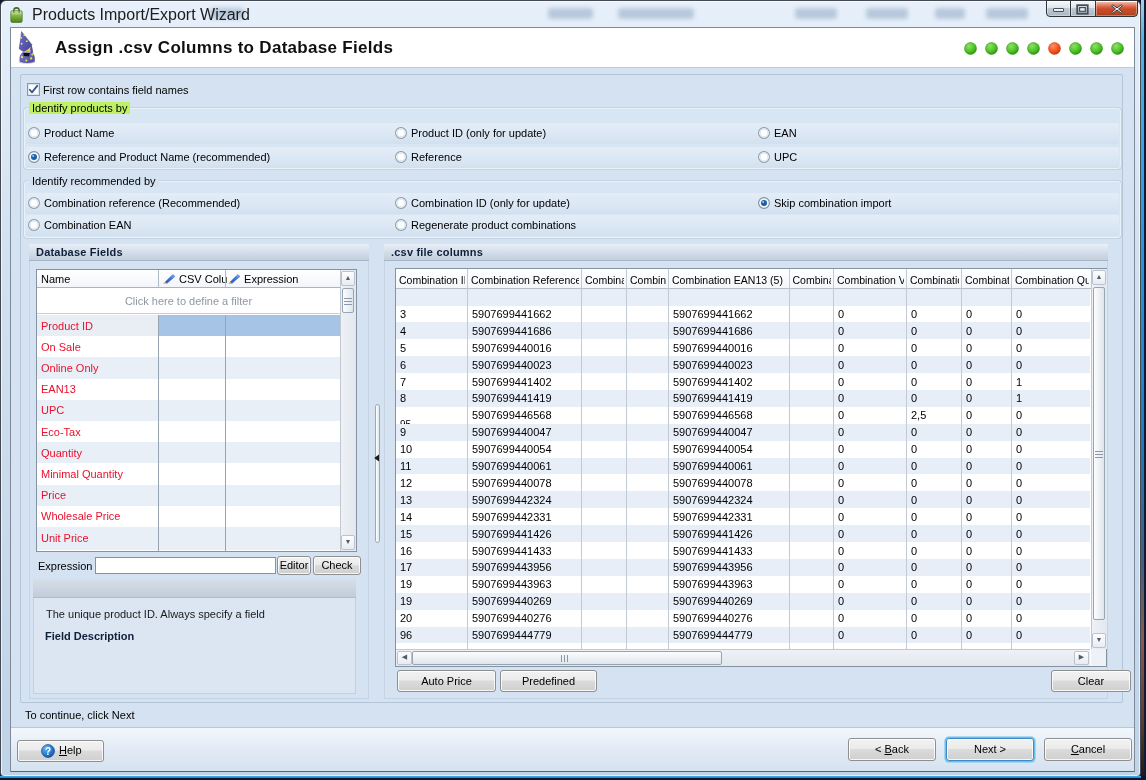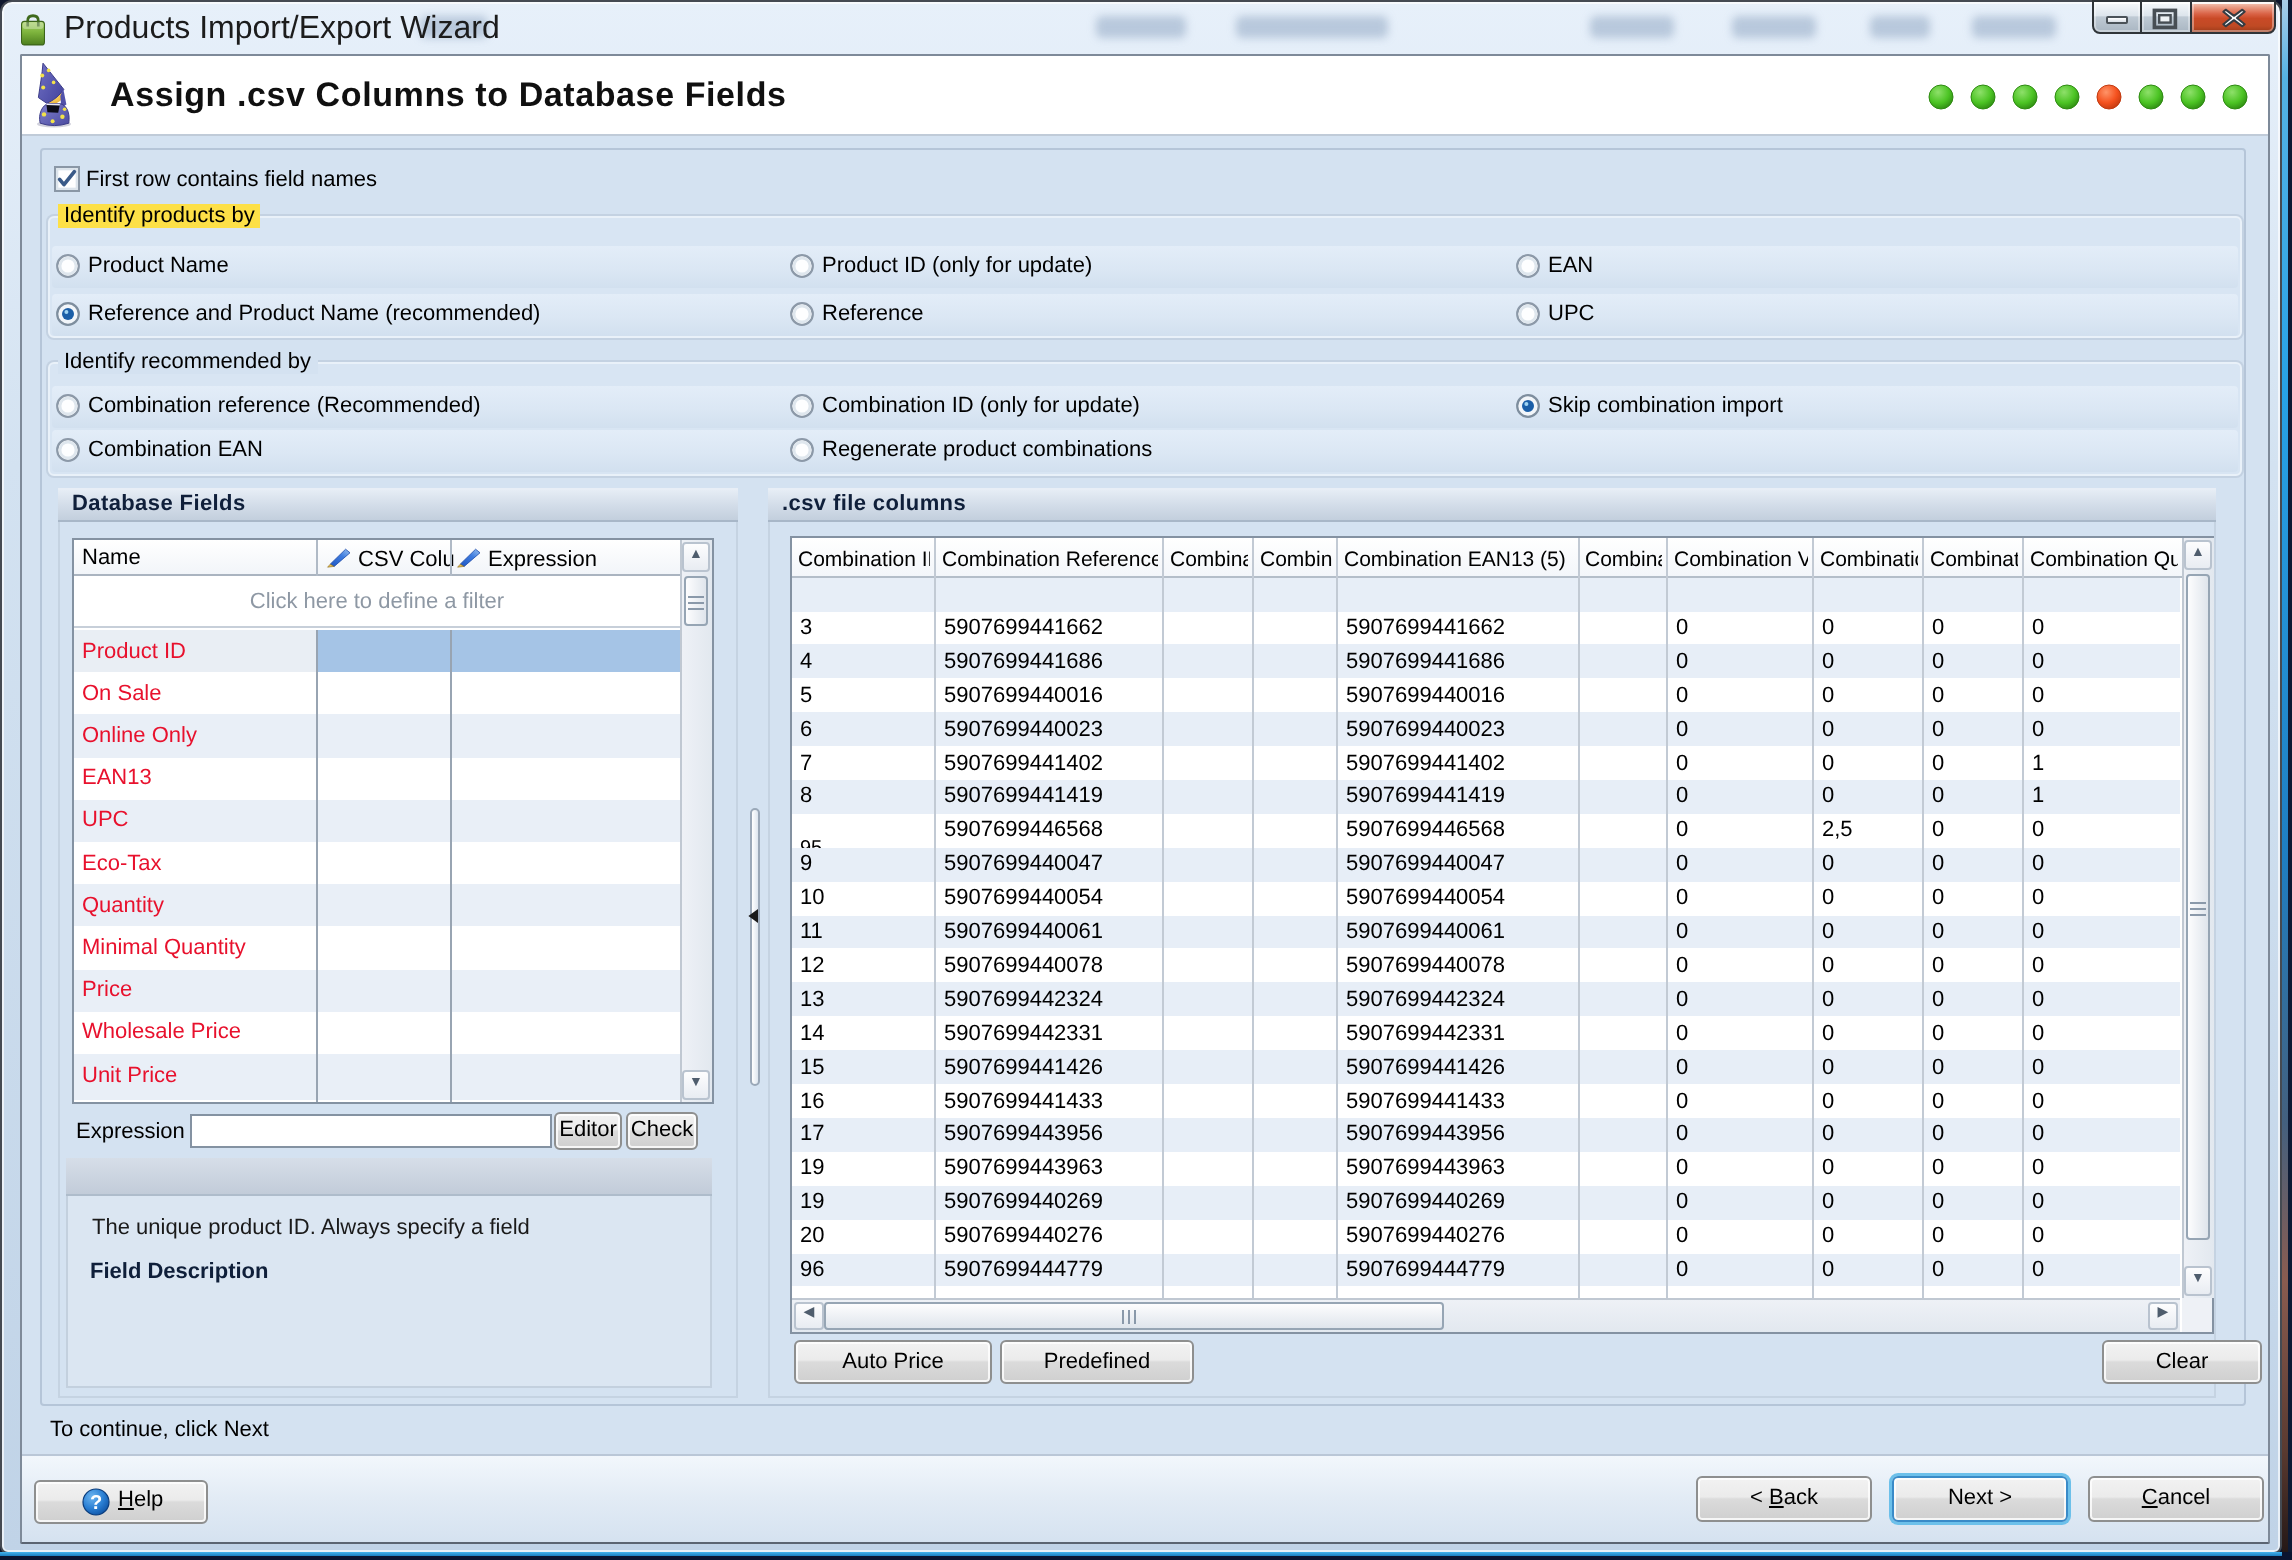--- a/index.html
+++ b/index.html
@@ -163,21 +163,21 @@
 <circle cx="6.5" cy="6.5" r="6" fill="url(#d7)" stroke="#2e8a12" stroke-width="0.5"></circle>
   </svg>
 <svg class="abs" style="left:27px;top:83px" width="13" height="13" viewBox="0 0 12 12">
 <rect x="0.5" y="0.5" width="11" height="11" fill="#f6f9fb" stroke="#8a97a6" stroke-width="1"></rect>
 <rect x="1.5" y="1.5" width="9" height="9" fill="#ffffff" stroke="#dce4ec" stroke-width="1"></rect>
 <path d="M2.6 6.2 L4.6 8.6 L9.4 2.6" fill="none" stroke="#3a5a88" stroke-width="1.7" stroke-linecap="round" stroke-linejoin="round"></path>
 </svg>
 <div class="abs" style="left:43px;top:84px;font-size:11px;color:#000;">First row contains field names</div>
 <div class="abs" style="left:20px;top:74px;width:1103px;height:629px;border:1px solid #b5c5d8;border-radius:2px;"></div>
 <div class="abs" style="left:24px;top:108px;width:1097px;height:61px;border:1px solid #e9f1f9;border-radius:3px;box-shadow:0 0 0 1px #c4d2e2;background:#d8e5f3;"></div>
-<div class="abs" style="left:29px;top:101.5px;font-size:11px;color:#000;background:#fde047;padding:0 3px;">Identify products by</div>
+<div class="abs" style="left:29px;top:101.5px;font-size:11px;color:#000;background:#bef264;padding:0 3px;">Identify products by</div>
 <div class="abs" style="left:26px;top:122.5px;width:1093px;height:21px;background:linear-gradient(180deg,#e3edf8 0%,#dbe7f4 55%,#d2e0ef 100%);border-radius:2px;"></div>
 <svg class="abs" style="left:28px;top:127px" width="12" height="12" viewBox="0 0 12 12">
 <circle cx="6" cy="6" r="5.4" fill="#fdfeff" stroke="#8c99a8" stroke-width="1.1"></circle>
 <circle cx="6" cy="6" r="4" fill="none" stroke="#dfe7ee" stroke-width="1.4"></circle>
   </svg>
 <div class="abs" style="left:44px;top:126.5px;font-size:11px;color:#000;">Product Name</div>
 <div class="abs" style="left:26px;top:146.5px;width:1093px;height:21px;background:linear-gradient(180deg,#e3edf8 0%,#dbe7f4 55%,#d2e0ef 100%);border-radius:2px;"></div>
 <svg class="abs" style="left:28px;top:151px" width="12" height="12" viewBox="0 0 12 12">
 <circle cx="6" cy="6" r="5.4" fill="#f2f6fa" stroke="#7e8e9e" stroke-width="1.1"></circle>
 <circle cx="6" cy="6" r="3" fill="#1b5fa8"></circle>
@@ -308,21 +308,21 @@
 <div class="abs" style="left:344px;top:297.5px;width:8px;height:1px;background:#8a99aa;"></div>
 <div class="abs" style="left:344px;top:300.5px;width:8px;height:1px;background:#8a99aa;"></div>
 <div class="abs" style="left:344px;top:303.5px;width:8px;height:1px;background:#8a99aa;"></div>
 <div class="abs" style="left:374.5px;top:404px;width:5px;height:139px;background:linear-gradient(90deg,#ffffff,#dde6ef);border:1px solid #9aa8b8;border-radius:3px;"></div>
 <svg class="abs" style="left:373.4px;top:453.5px" width="7" height="8" viewBox="0 0 7 8">
     <path d="M6 0.5 L1.2 4 L6 7.5 Z" fill="#1a1a1a"></path>
   </svg>
 <div class="abs" style="left:38px;top:560px;font-size:11px;color:#000;">Expression</div>
 <div class="abs" style="left:95px;top:557px;width:181px;height:17px;background:#fff;border:1px solid #8492a2;"></div>
 <div class="win7btn" style="left:277px;top:555.5px;width:34px;height:19px;;line-height:17px">Editor</div>
-<div class="win7btn" style="left:313px;top:555.5px;width:36px;height:19px;;line-height:17px">Check</div>
+<div class="win7btn" style="left:313px;top:555.5px;width:48px;height:19px;;line-height:17px">Check</div>
 <div class="abs" style="left:33px;top:579px;width:323px;height:115px;background:#dbe6f2;border:1px solid #c3d0de;"></div>
 <div class="abs" style="left:33px;top:579px;width:323px;height:19px;background:linear-gradient(180deg,#d6dee8,#c2ccd9);border-bottom:1px solid #aebccb;"></div>
 <div class="abs" style="left:45px;top:582px;font-size:11px;font-weight:bold;color:#0f1f3a;margin-top:48px;">Field Description</div>
 <div class="abs" style="left:46px;top:608px;font-size:11px;color:#1a1a1a;">The unique product ID. Always specify a field</div>
 <div class="abs" style="left:395px;top:268px;width:712px;height:399px;background:#fff;border:1px solid #8492a2;"></div>
 <div class="abs" style="left:396px;top:269px;width:710px;height:20px;background:linear-gradient(180deg,#ffffff,#f3f6fa);border-bottom:1px solid #b4bec9;"></div>
 <div class="abs" style="left:399.0px;top:274px;width:66.0px;overflow:hidden;white-space:nowrap;font-size:10.5px;color:#000;">Combination ID (0)</div>
 <div class="abs" style="left:471.0px;top:274px;width:108.0px;overflow:hidden;white-space:nowrap;font-size:10.5px;color:#000;">Combination Reference</div>
 <div class="abs" style="left:585.0px;top:274px;width:39.0px;overflow:hidden;white-space:nowrap;font-size:10.5px;color:#000;">Combination Aa</div>
 <div class="abs" style="left:630.0px;top:274px;width:36.0px;overflow:hidden;white-space:nowrap;font-size:10.5px;color:#000;">Combination B</div>

